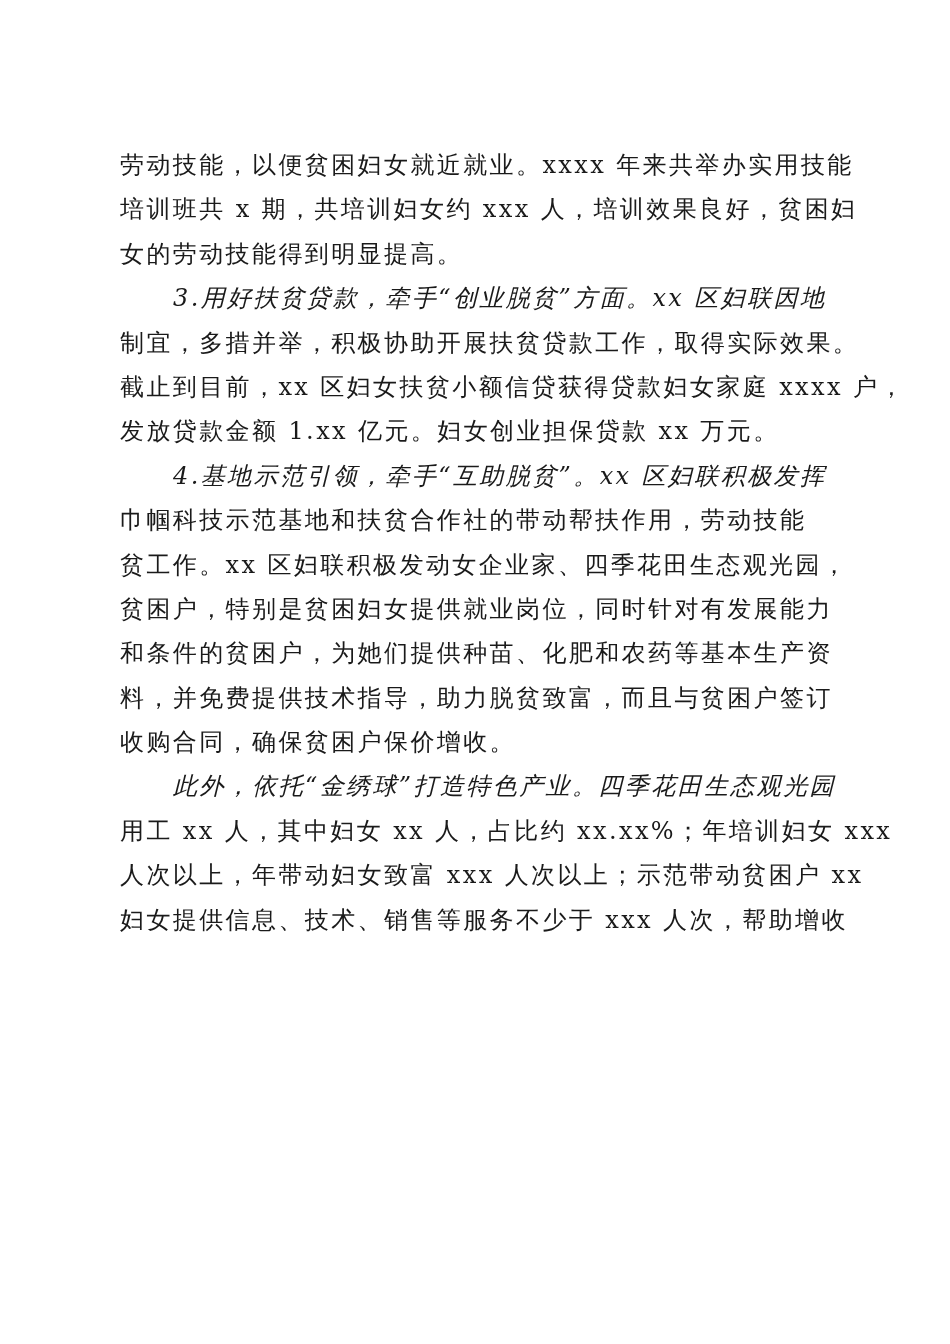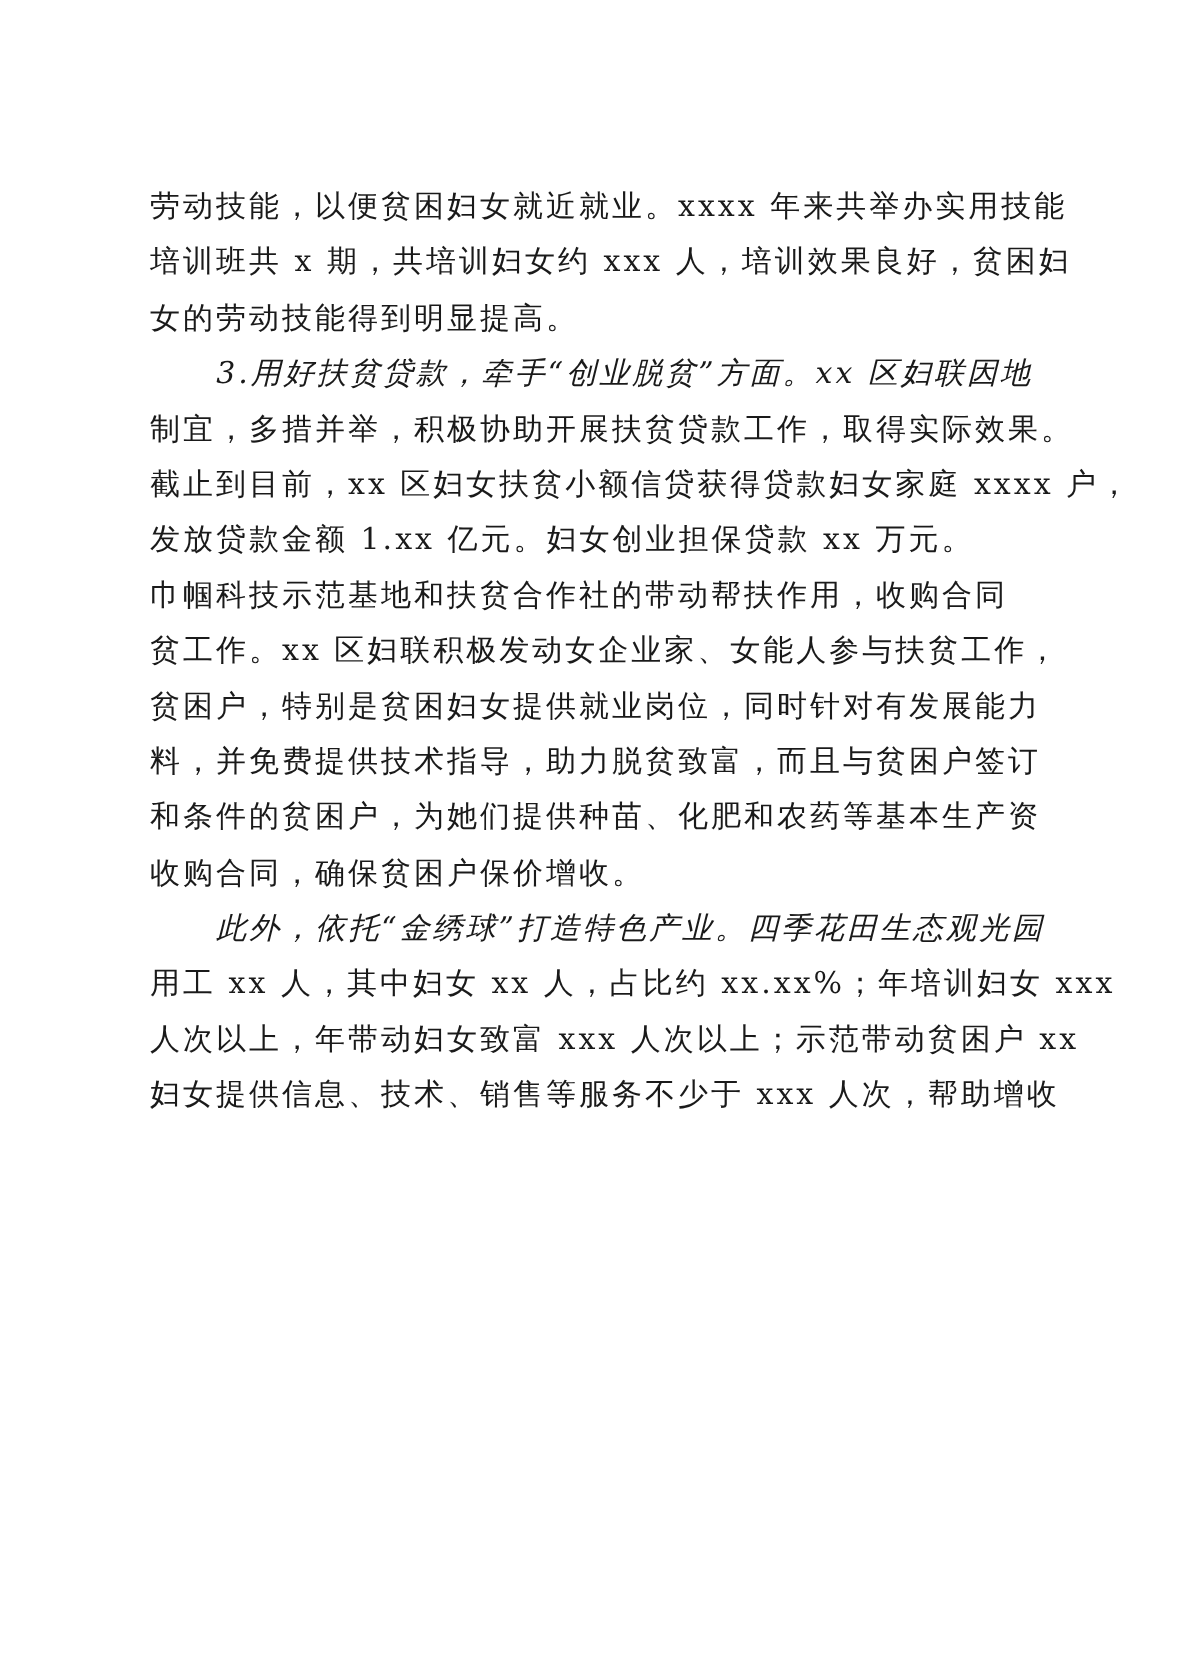--- a/index.html
+++ b/index.html
@@ -48,24 +48,25 @@
 
 <div class="page">
   <div class="body-text">
     <span class="line">劳动技能，以便贫困妇女就近就业。xxxx 年来共举办实用技能</span>
     <span class="line">培训班共 x 期，共培训妇女约 xxx 人，培训效果良好，贫困妇</span>
     <span class="line">女的劳动技能得到明显提高。</span>
     <span class="line indent">3.用好扶贫贷款，牵手“创业脱贫”方面。xx 区妇联因地</span>
     <span class="line">制宜，多措并举，积极协助开展扶贫贷款工作，取得实际效果。</span>
     <span class="line">截止到目前，xx 区妇女扶贫小额信贷获得贷款妇女家庭 xxxx 户，</span>
     <span class="line">发放贷款金额 1.xx 亿元。妇女创业担保贷款 xx 万元。</span>
-    <span class="line">巾帼科技示范基地和扶贫合作社的带动帮扶作用，收购合同</span>
-    <span class="line">贫工作。xx 区妇联积极发动女企业家、女能人参与扶贫工作，</span>
+    <span class="line indent">4.基地示范引领，牵手“互助脱贫”。xx 区妇联积极发挥</span>
+    <span class="line">巾帼科技示范基地和扶贫合作社的带动帮扶作用，劳动技能</span>
+    <span class="line">贫工作。xx 区妇联积极发动女企业家、四季花田生态观光园，</span>
     <span class="line">贫困户，特别是贫困妇女提供就业岗位，同时针对有发展能力</span>
+    <span class="line">和条件的贫困户，为她们提供种苗、化肥和农药等基本生产资</span>
     <span class="line">料，并免费提供技术指导，助力脱贫致富，而且与贫困户签订</span>
-    <span class="line">和条件的贫困户，为她们提供种苗、化肥和农药等基本生产资</span>
     <span class="line">收购合同，确保贫困户保价增收。</span>
     <span class="line indent">此外，依托“金绣球”打造特色产业。四季花田生态观光园</span>
     <span class="line">用工 xx 人，其中妇女 xx 人，占比约 xx.xx%；年培训妇女 xxx</span>
     <span class="line">人次以上，年带动妇女致富 xxx 人次以上；示范带动贫困户 xx</span>
     <span class="line">妇女提供信息、技术、销售等服务不少于 xxx 人次，帮助增收</span>
   </div>
 </div>
 
 </body></html>

